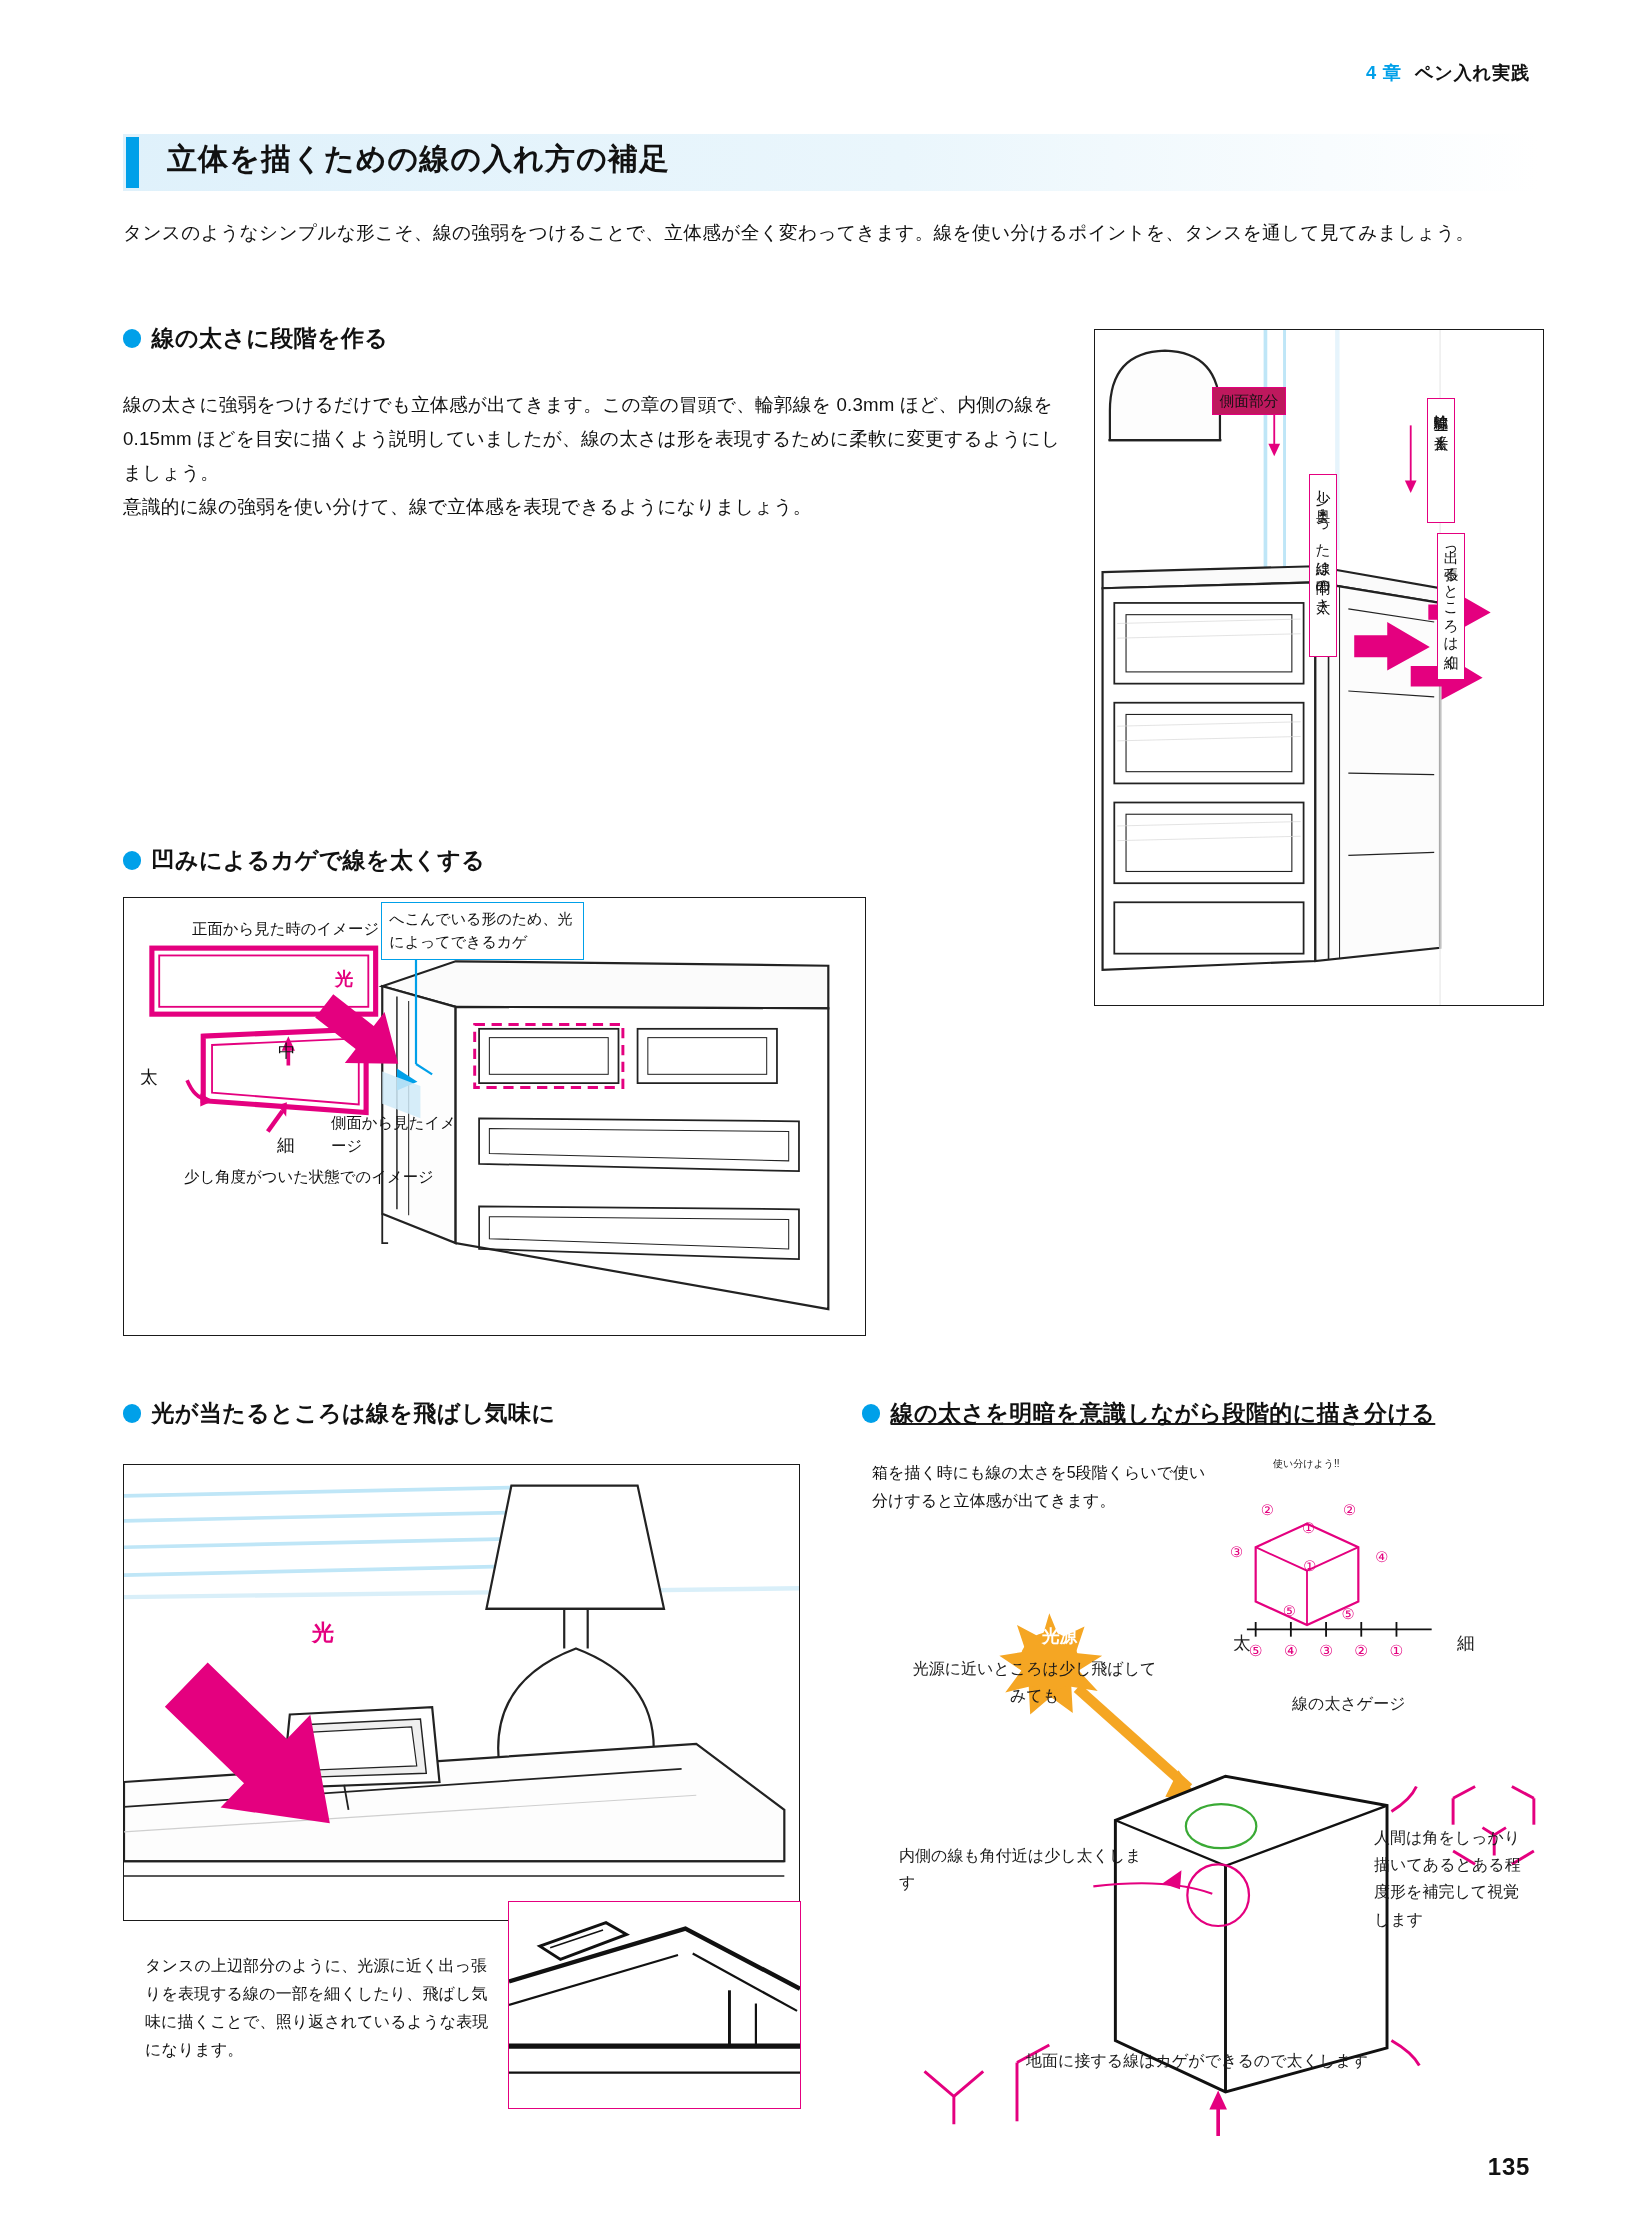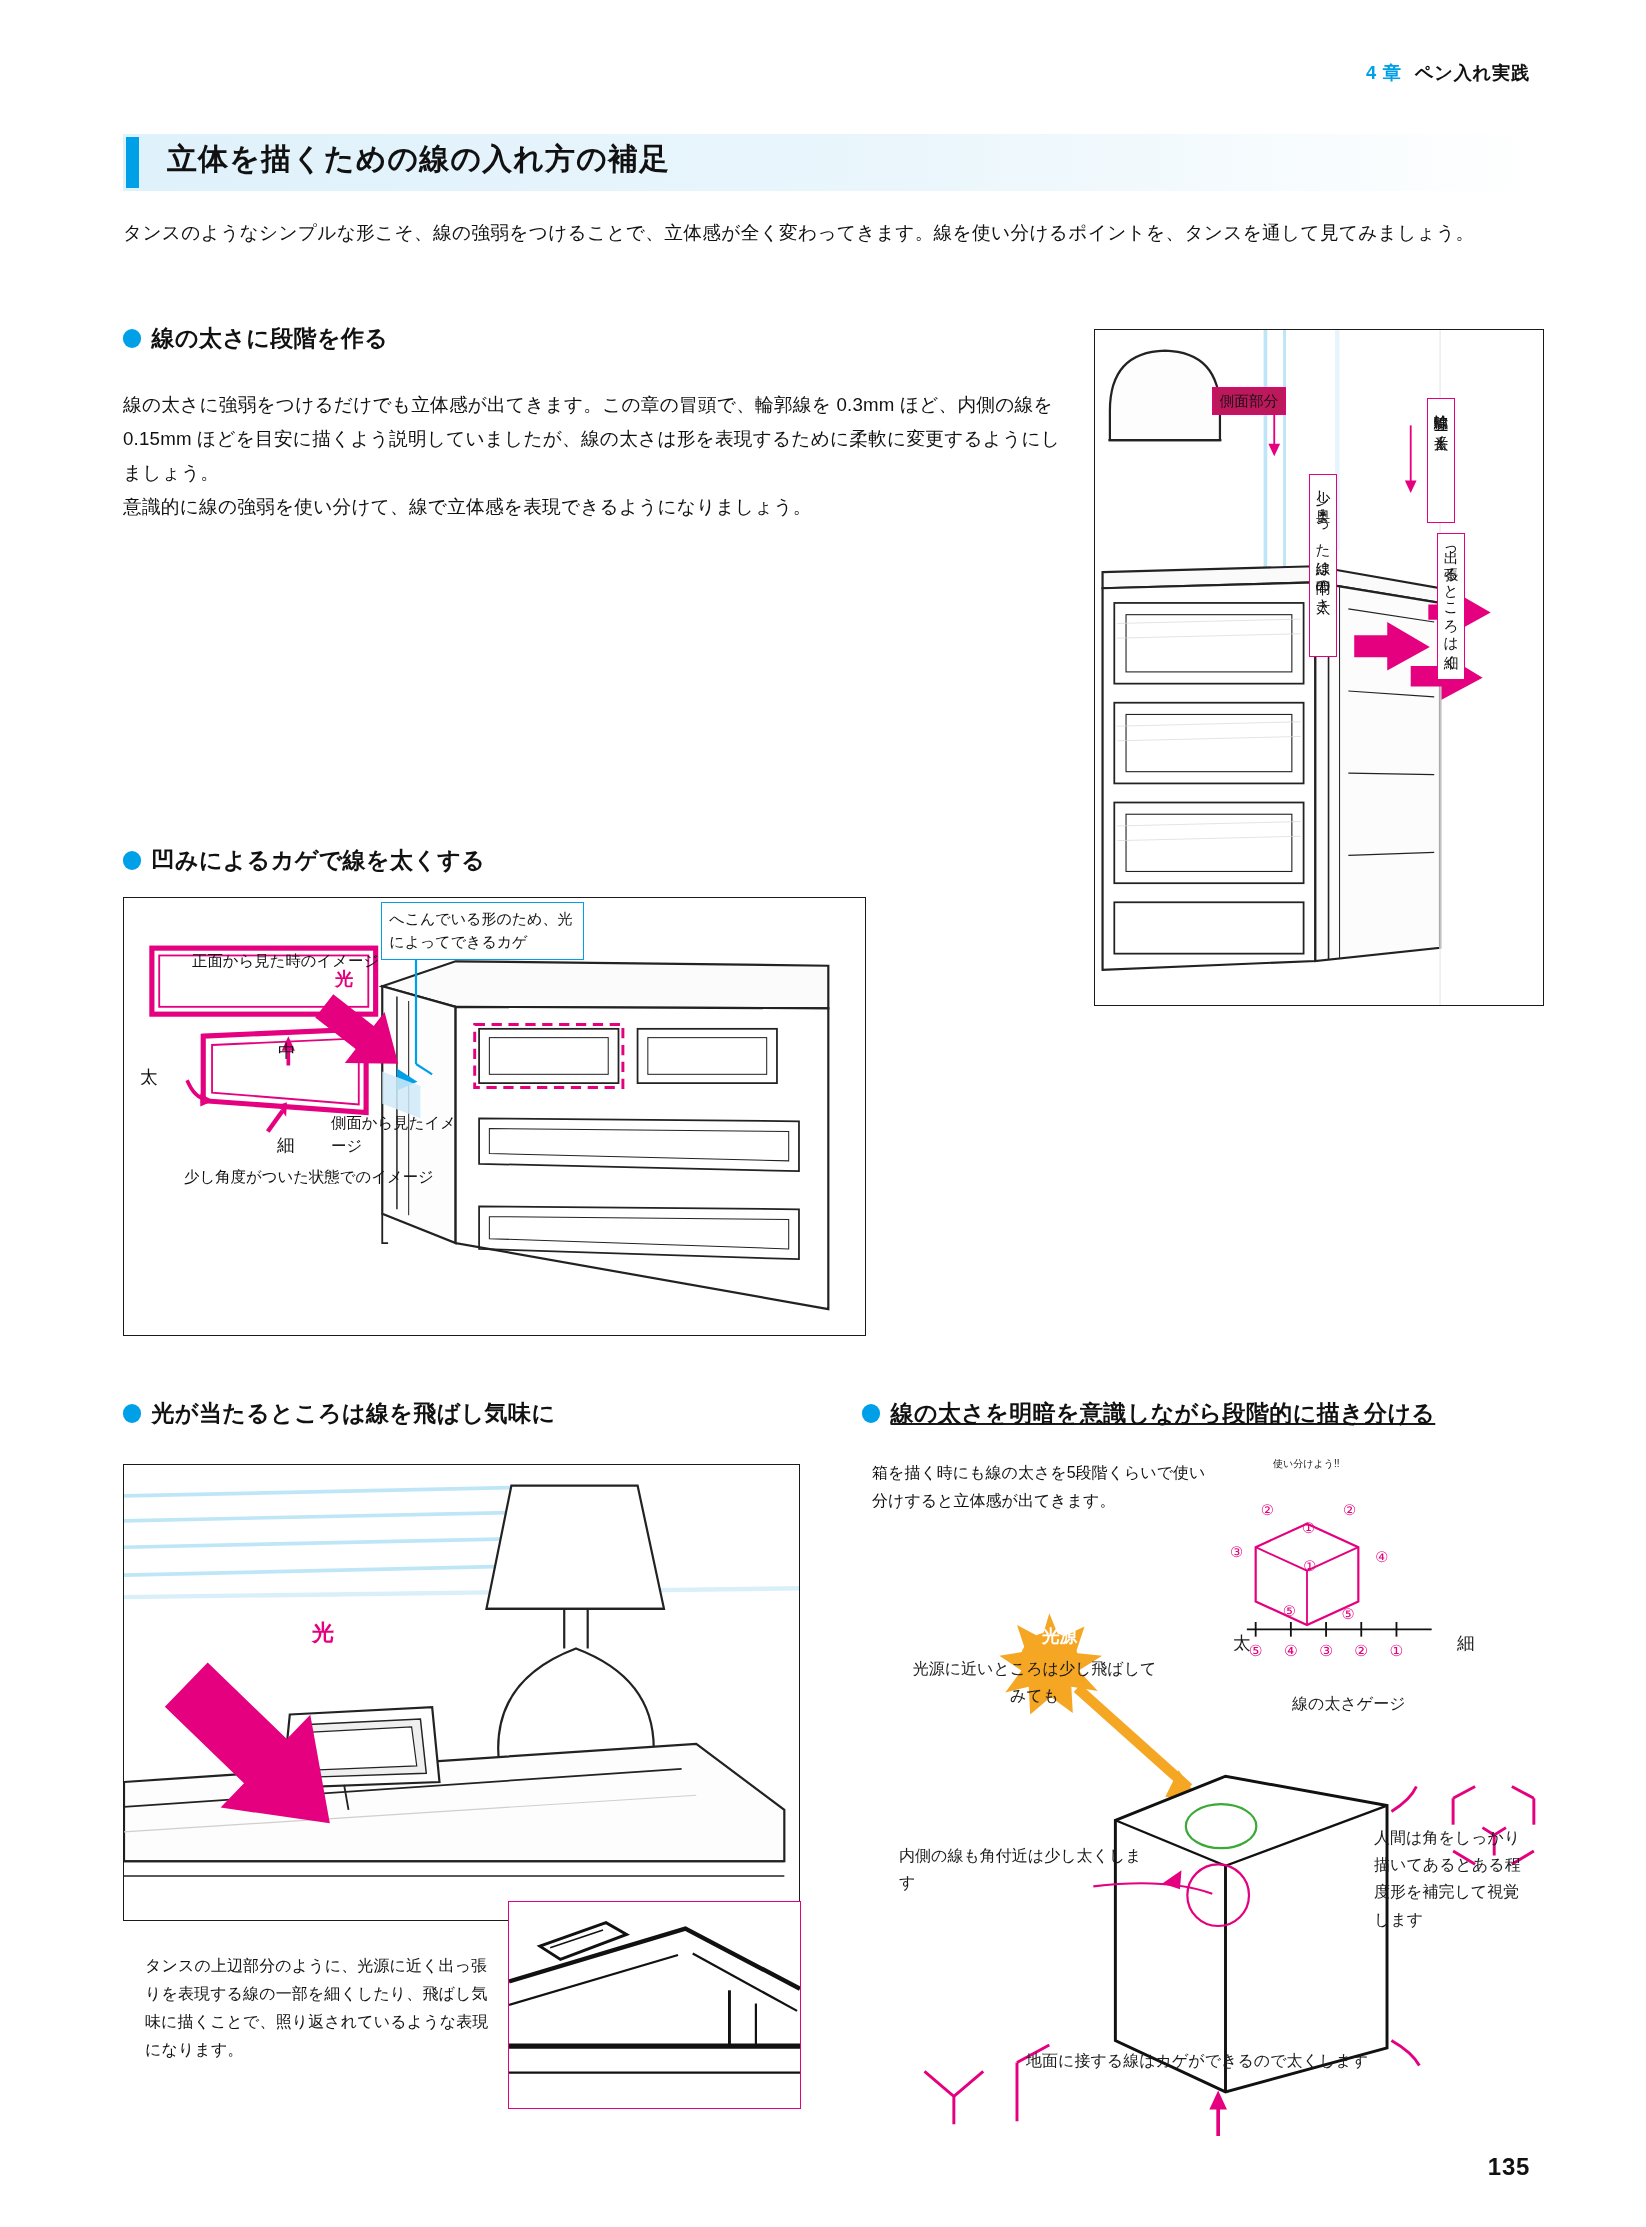--- a/index.html
+++ b/index.html
@@ -272,21 +272,21 @@
       <path d="M352 236 L404 256 L404 300 L352 280 Z" fill="#cfeaf8" opacity="0.85"></path>
 
       <path d="M286 118 L360 160 L338 176 L386 214 L352 252 L306 212 L286 228 Z" fill="#e4007f" opacity="0"></path>
       <g transform="translate(300,112) rotate(38)">
         <path d="M0 24 L70 24 L70 0 L128 44 L70 88 L70 64 L0 64 Z" fill="#e4007f"></path>
       </g>
 
       <path d="M352 430 L352 470 L360 470" stroke="#222" stroke-width="2.5" fill="none"></path>
     </svg>
 
-    <div class="plain-lbl" style="left:68px;top:20.6px;margin-top:32px;">正面から見た時のイメージ</div>
+    <div class="plain-lbl" style="left:68px;top:20.6px;">正面から見た時のイメージ</div>
     <div class="bluebox-h" style="position:absolute;left:257px;top:4.4px;width:203px;">へこんでいる形のため、光によってできるカゲ</div>
     <div class="plain-lbl" style="left:211px;top:68px;color:#e4007f;font-size:18.3px;font-weight:bold;">光</div>
     <div class="plain-lbl" style="left:16px;top:167px;font-size:17.6px;">太</div>
     <div class="plain-lbl" style="left:154px;top:141px;font-size:17.6px;">中</div>
     <div class="plain-lbl" style="left:153px;top:235px;font-size:17.6px;">細</div>
     <div class="plain-lbl" style="left:207px;top:213px;line-height:1.5;white-space:normal;width:125px;">側面から見たイメージ</div>
     <div class="plain-lbl" style="left:60px;top:269px;">少し角度がついた状態でのイメージ</div>
   </div>
 
   <div class="sec-head" id="sec3">

